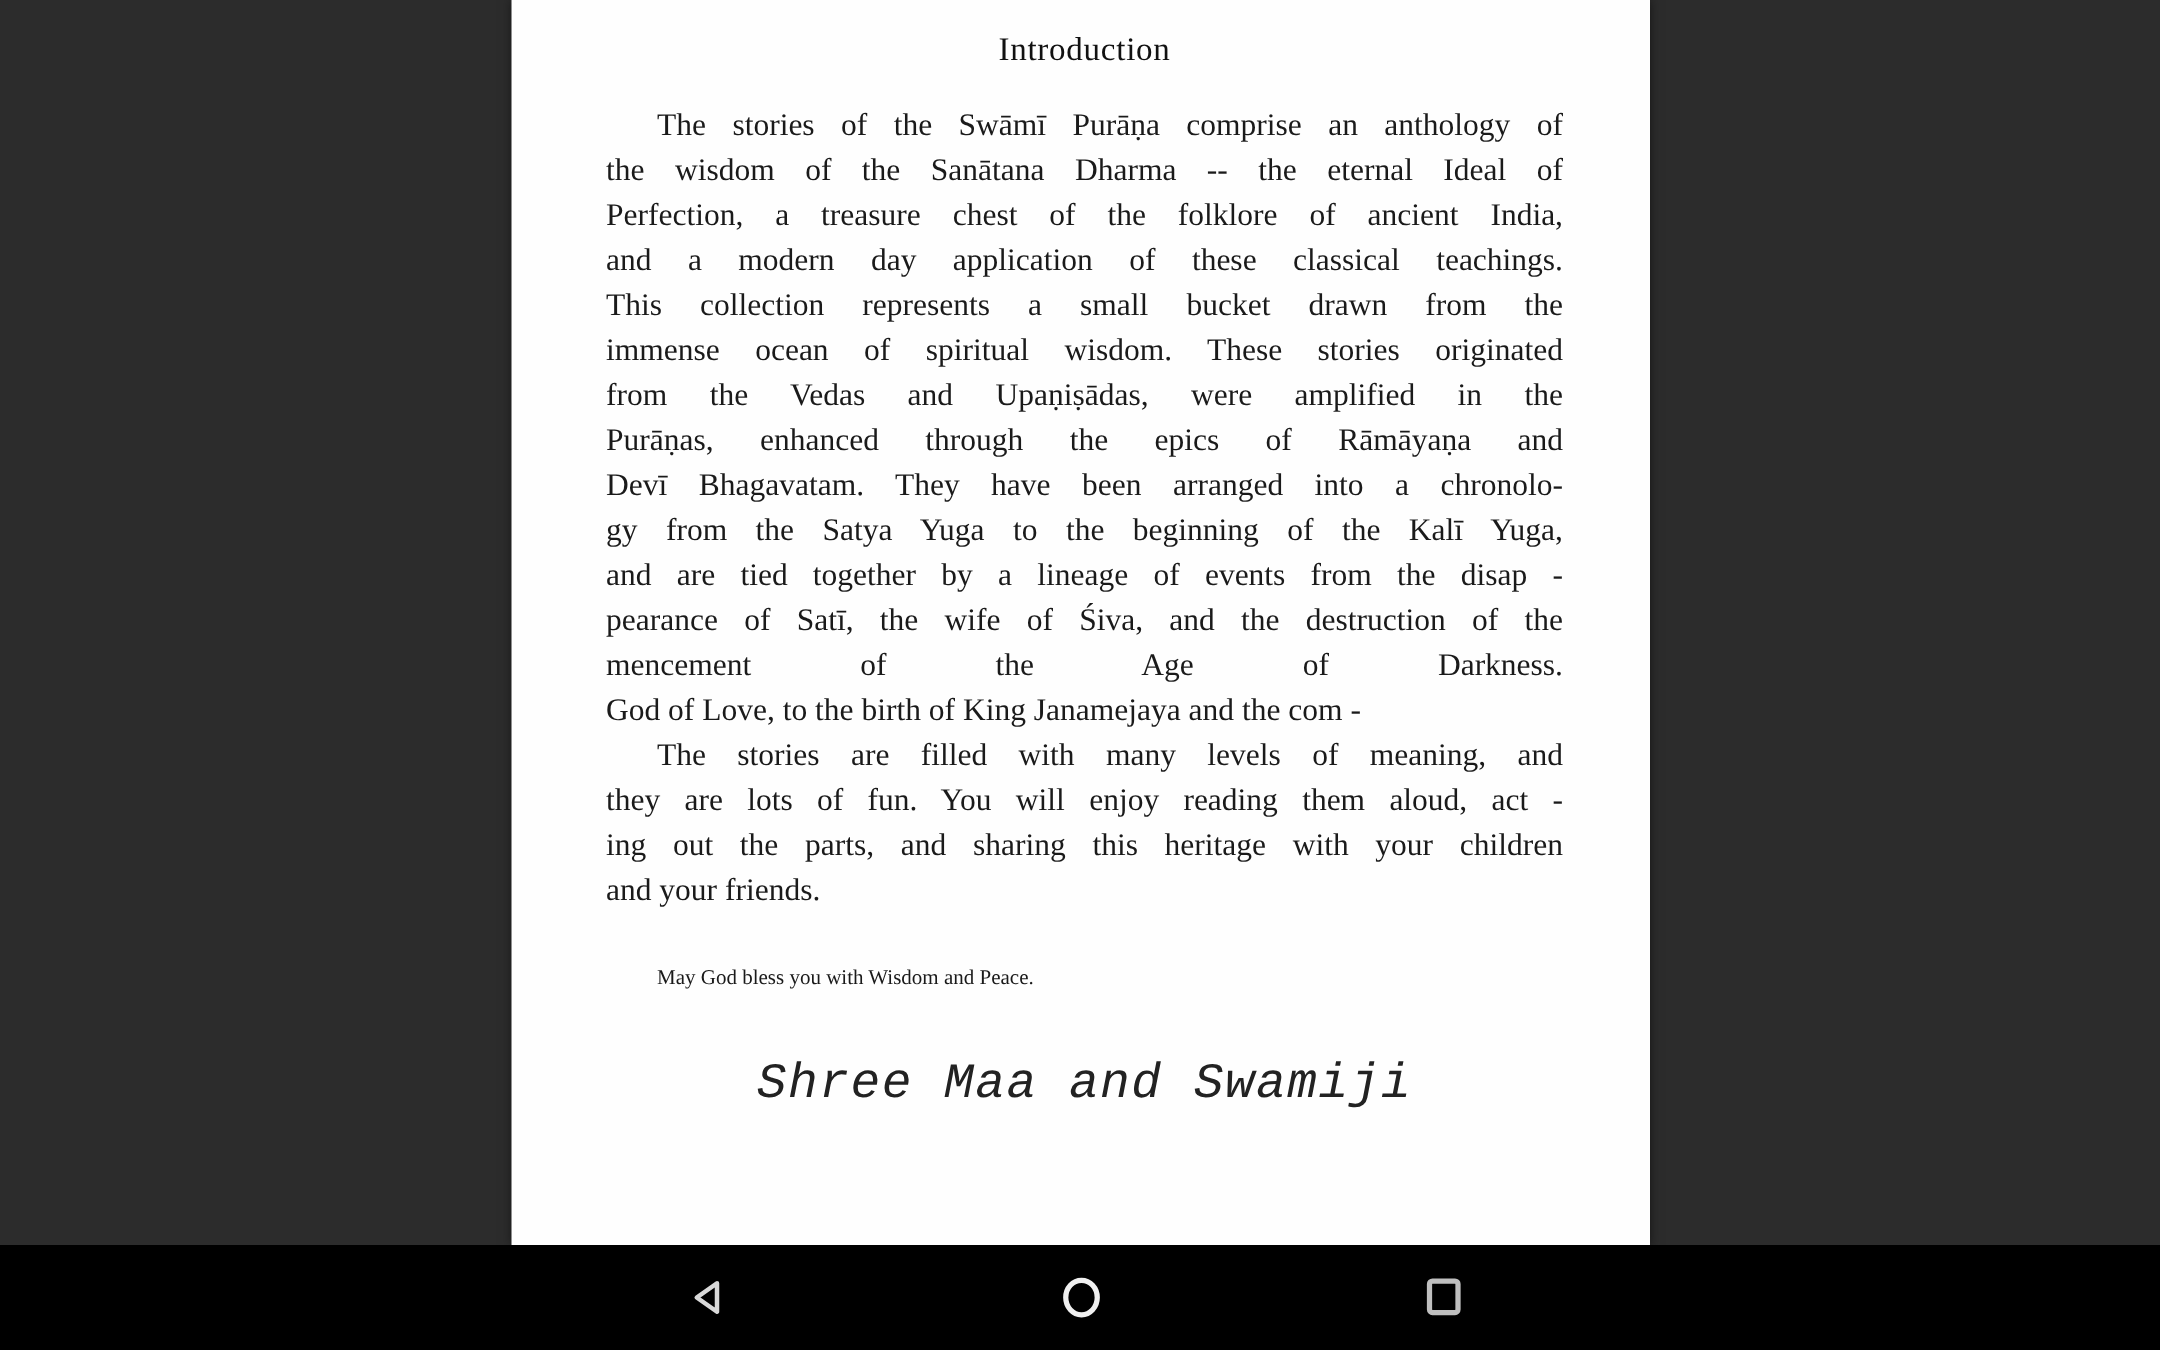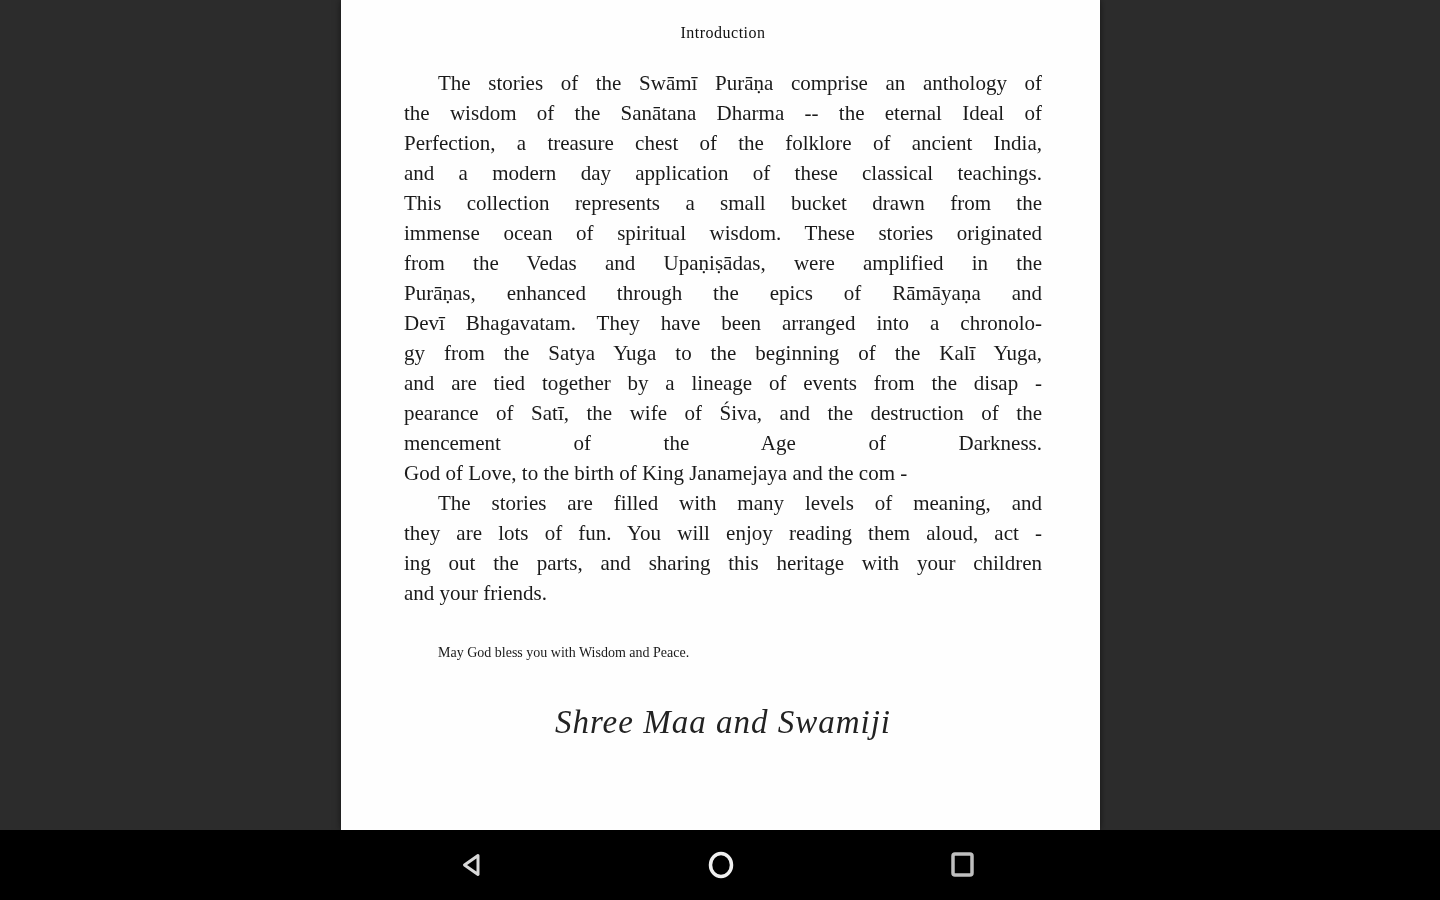--- a/index.html
+++ b/index.html
@@ -19,21 +19,21 @@
     position: absolute;
     left: 341px; top: 0;
     width: 759px; height: 830px;
     background: #fefefe;
     box-shadow: 0 0 7px rgba(0,0,0,0.55);
     padding: 18px 58px 0 63px;
     color: #161616;
   }
 
   .page-title {
-    font-size: 16px;
+    font-size: 22px;
     font-weight: normal;
     text-align: center;
     letter-spacing: 0.5px;
     height: 30px; line-height: 30px;
     color: #111;
   }
 
   .para { margin-top: 0; }
   .para-first { margin-top: 20px; }
 
@@ -54,21 +54,21 @@
     height: 30px; line-height: 30px;
     padding-left: 34px;
     color: #1a1a1a;
   }
 
   .signature {
     margin-top: 36px;
     text-align: center;
     font-size: 33px;
     font-style: italic;
-    font-family: Liberation Serif, serif;
+    font-family: Liberation Mono, monospace;
     letter-spacing: 1px;
     color: #222;
   }
 
   .navbar {
     width: 1440px; height: 70px;
     background: #000;
     position: relative;
   }
   .navbtn {

